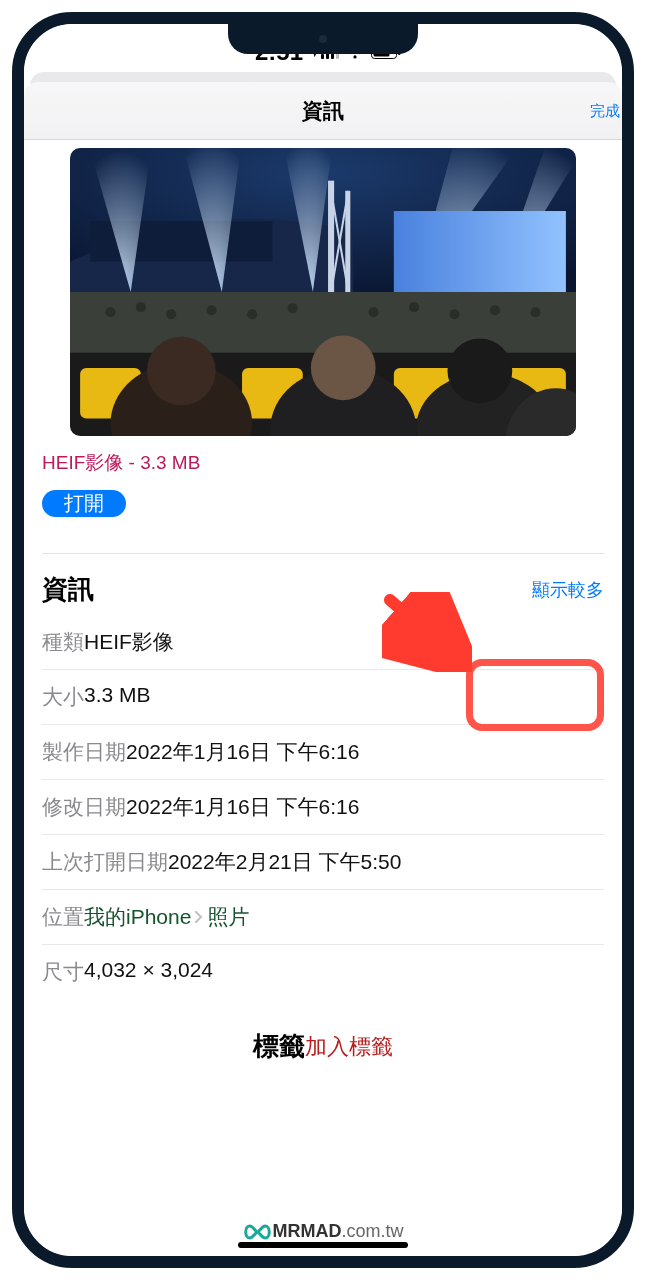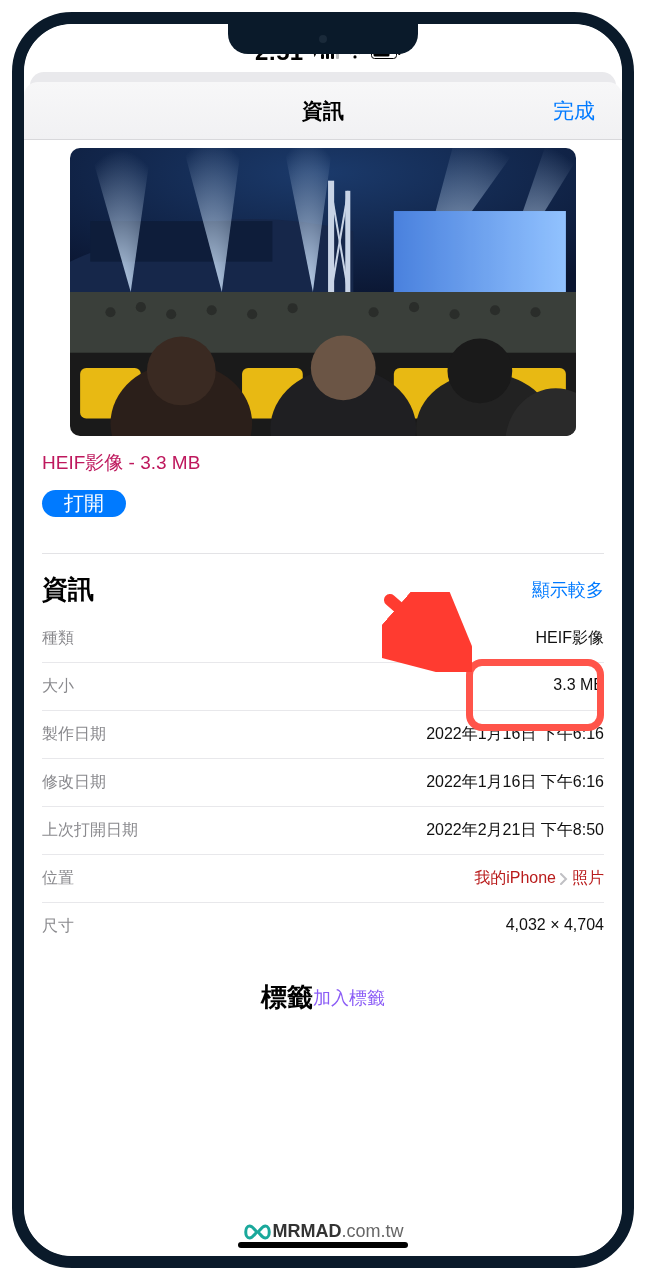--- a/index.html
+++ b/index.html
@@ -80,22 +80,22 @@
     border-top-right-radius: 14px;
     border-bottom: 1px solid #d8d8db;
     display:flex;
     align-items:center;
     justify-content:center;
     position: relative;
     margin-top:-4px;
   }
   .modal-title { font-size: 21px; font-weight:600; }
   .done-btn {
-    position:absolute; right:27px; top:50%; transform:translateY(-50%);
-    color:#007aff; font-size:21px; font-weight:500;
+    position:absolute; right:2px; top:50%; transform:translateY(-50%);
+    color:#007aff; font-size:15px; font-weight:500;
     background:none;border:none;
   }
   
   .content { background:#fff; padding: 0; }
   .thumb-wrap { padding: 8px 46px 14px 46px; }
   .thumb {
     width: 100%;
     height: 288px;
     border-radius: 10px;
     overflow:hidden;
@@ -135,36 +135,36 @@
   }
   .arrow-annot {
     position:absolute;
     right: 150px; top: 568px;
     z-index:30;
     pointer-events:none;
   }
   
   .info-rows { padding: 0 18px; }
   .row {
-    display:flex; justify-content:space-between;
+    display:flex; justify-content:flex-start;
     padding: 13px 0;
     border-bottom: 1px solid #e8e8eb;
-    font-size:16px;
+    font-size:21px;
   }
   .row:last-child { border-bottom:none; }
   .row-label { color:#8a8a8e; }
   .row-value { color:#111; text-align:right; }
-  .row-value.link { color:#b91c1c; display:flex; align-items:center; gap:4px; }
+  .row-value.link { color:#14532d; display:flex; align-items:center; gap:4px; }
   
   .tags-head {
     display:flex; align-items:center; justify-content:center;
     padding: 30px 18px 8px 18px;
   }
   .tags-title { font-size:26px; font-weight:700; }
-  .add-tag { color:#8b5cf6; font-size:18px; background:none;border:none; }
+  .add-tag { color:#b91c1c; font-size:22px; background:none;border:none; }
   
   .watermark {
     position:absolute;
     bottom: 14px; left:50%; transform:translateX(-50%);
     display:flex; align-items:center; 
     font-size:18px; font-weight:700; color:#333;
     z-index: 40;
   }
   .watermark .dom { font-weight:400; color:#666; }
   .home-indicator {
@@ -312,35 +312,35 @@
         <div class="row">
           <span class="row-label">製作日期</span>
           <span class="row-value">2022年1月16日 下午6:16</span>
         </div>
         <div class="row">
           <span class="row-label">修改日期</span>
           <span class="row-value">2022年1月16日 下午6:16</span>
         </div>
         <div class="row">
           <span class="row-label">上次打開日期</span>
-          <span class="row-value">2022年2月21日 下午8:50</span>
+          <span class="row-value">2022年2月21日 下午5:50</span>
         </div>
         <div class="row">
           <span class="row-label">位置</span>
           <span class="row-value link">
             <span>我的iPhone</span>
             <svg width="8" height="12" viewBox="0 0 8 12">
                 <path d="M1 1 L6 6 L1 11" stroke="#c0c0c4" stroke-width="2" fill="none" stroke-linecap="round"></path>
               </svg>
             <span>照片</span>
           </span>
         </div>
         <div class="row">
           <span class="row-label">尺寸</span>
-          <span class="row-value">4,032 × 4,704</span>
+          <span class="row-value">4,032 × 3,024</span>
         </div>
       </div>
 
       <div class="tags-head">
         <div class="tags-title">標籤</div>
         <button class="add-tag">加入標籤</button>
       </div>
     </div>
 
     <div class="highlight-box"></div>

